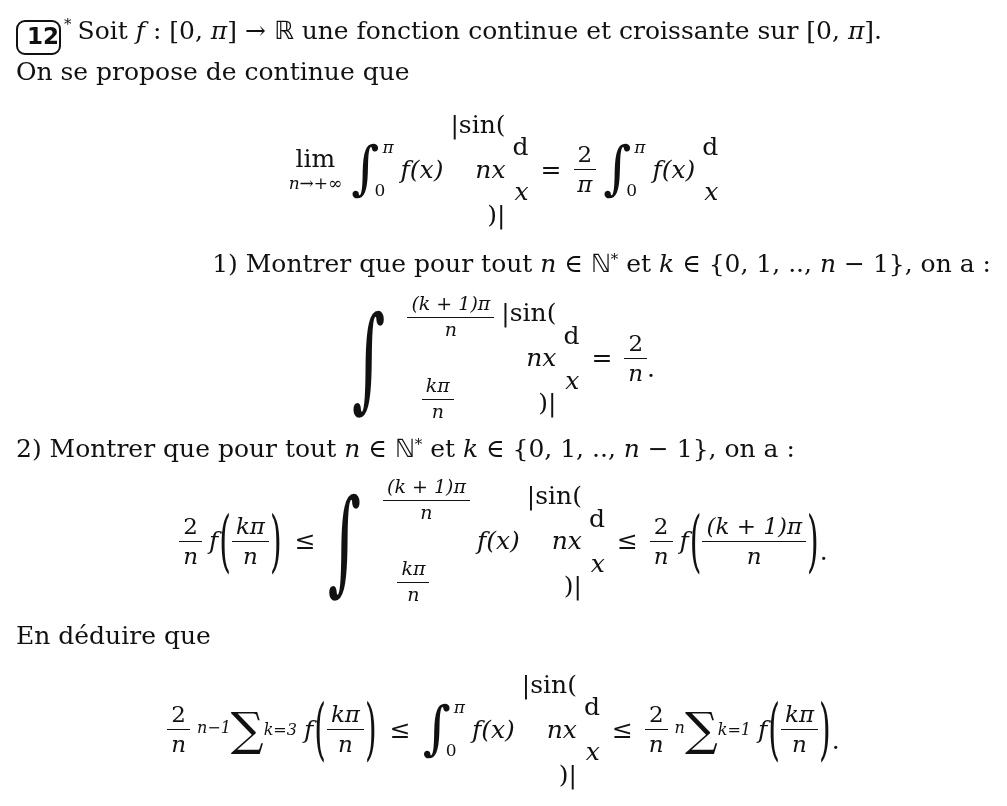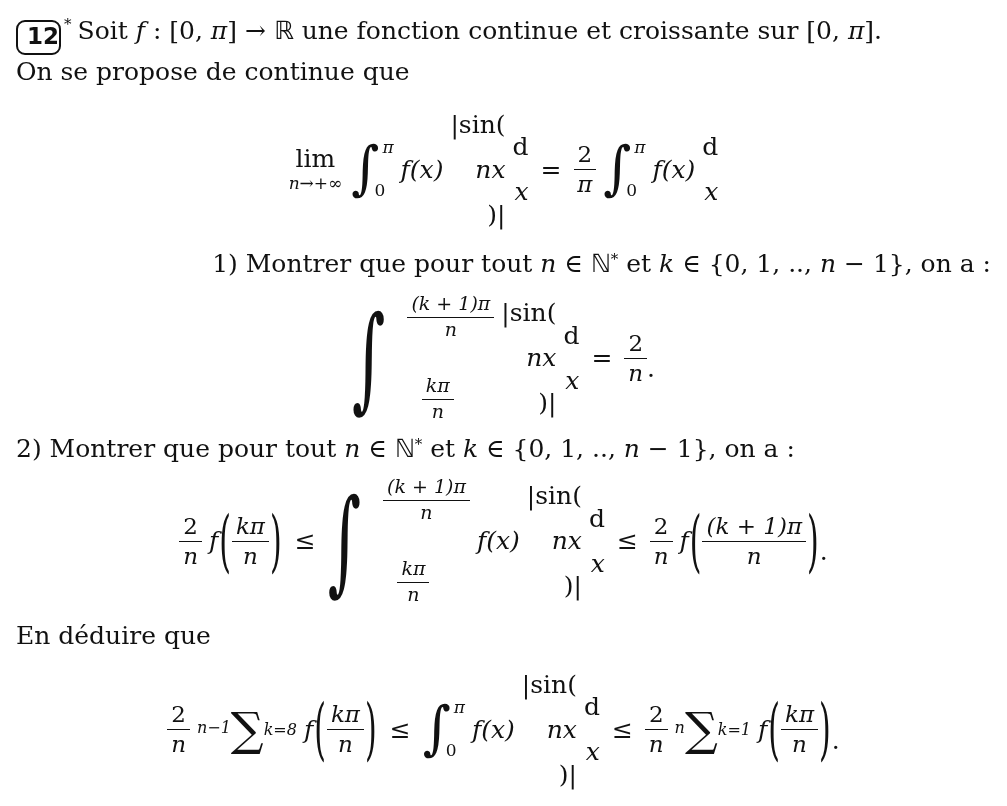--- a/index.html
+++ b/index.html
@@ -250,21 +250,21 @@
   </div>
 
   <div class="disp f4">
     <span class="frac">
       <span class="fn">2</span>
       <span class="fd it">n</span>
     </span>
     <span class="sumop">
       <span class="stp it">n−1</span>
       <span class="ssym">∑</span>
-      <span class="sbt it">k=8</span>
+      <span class="sbt it">k=3</span>
     </span>
     <span class="gc">
       <span class="it">f</span>
       <span class="bparen">(</span>
       <span class="frac">
         <span class="fn it">kπ</span>
         <span class="fd it">n</span>
       </span>
       <span class="bparen">)</span>
     </span>

